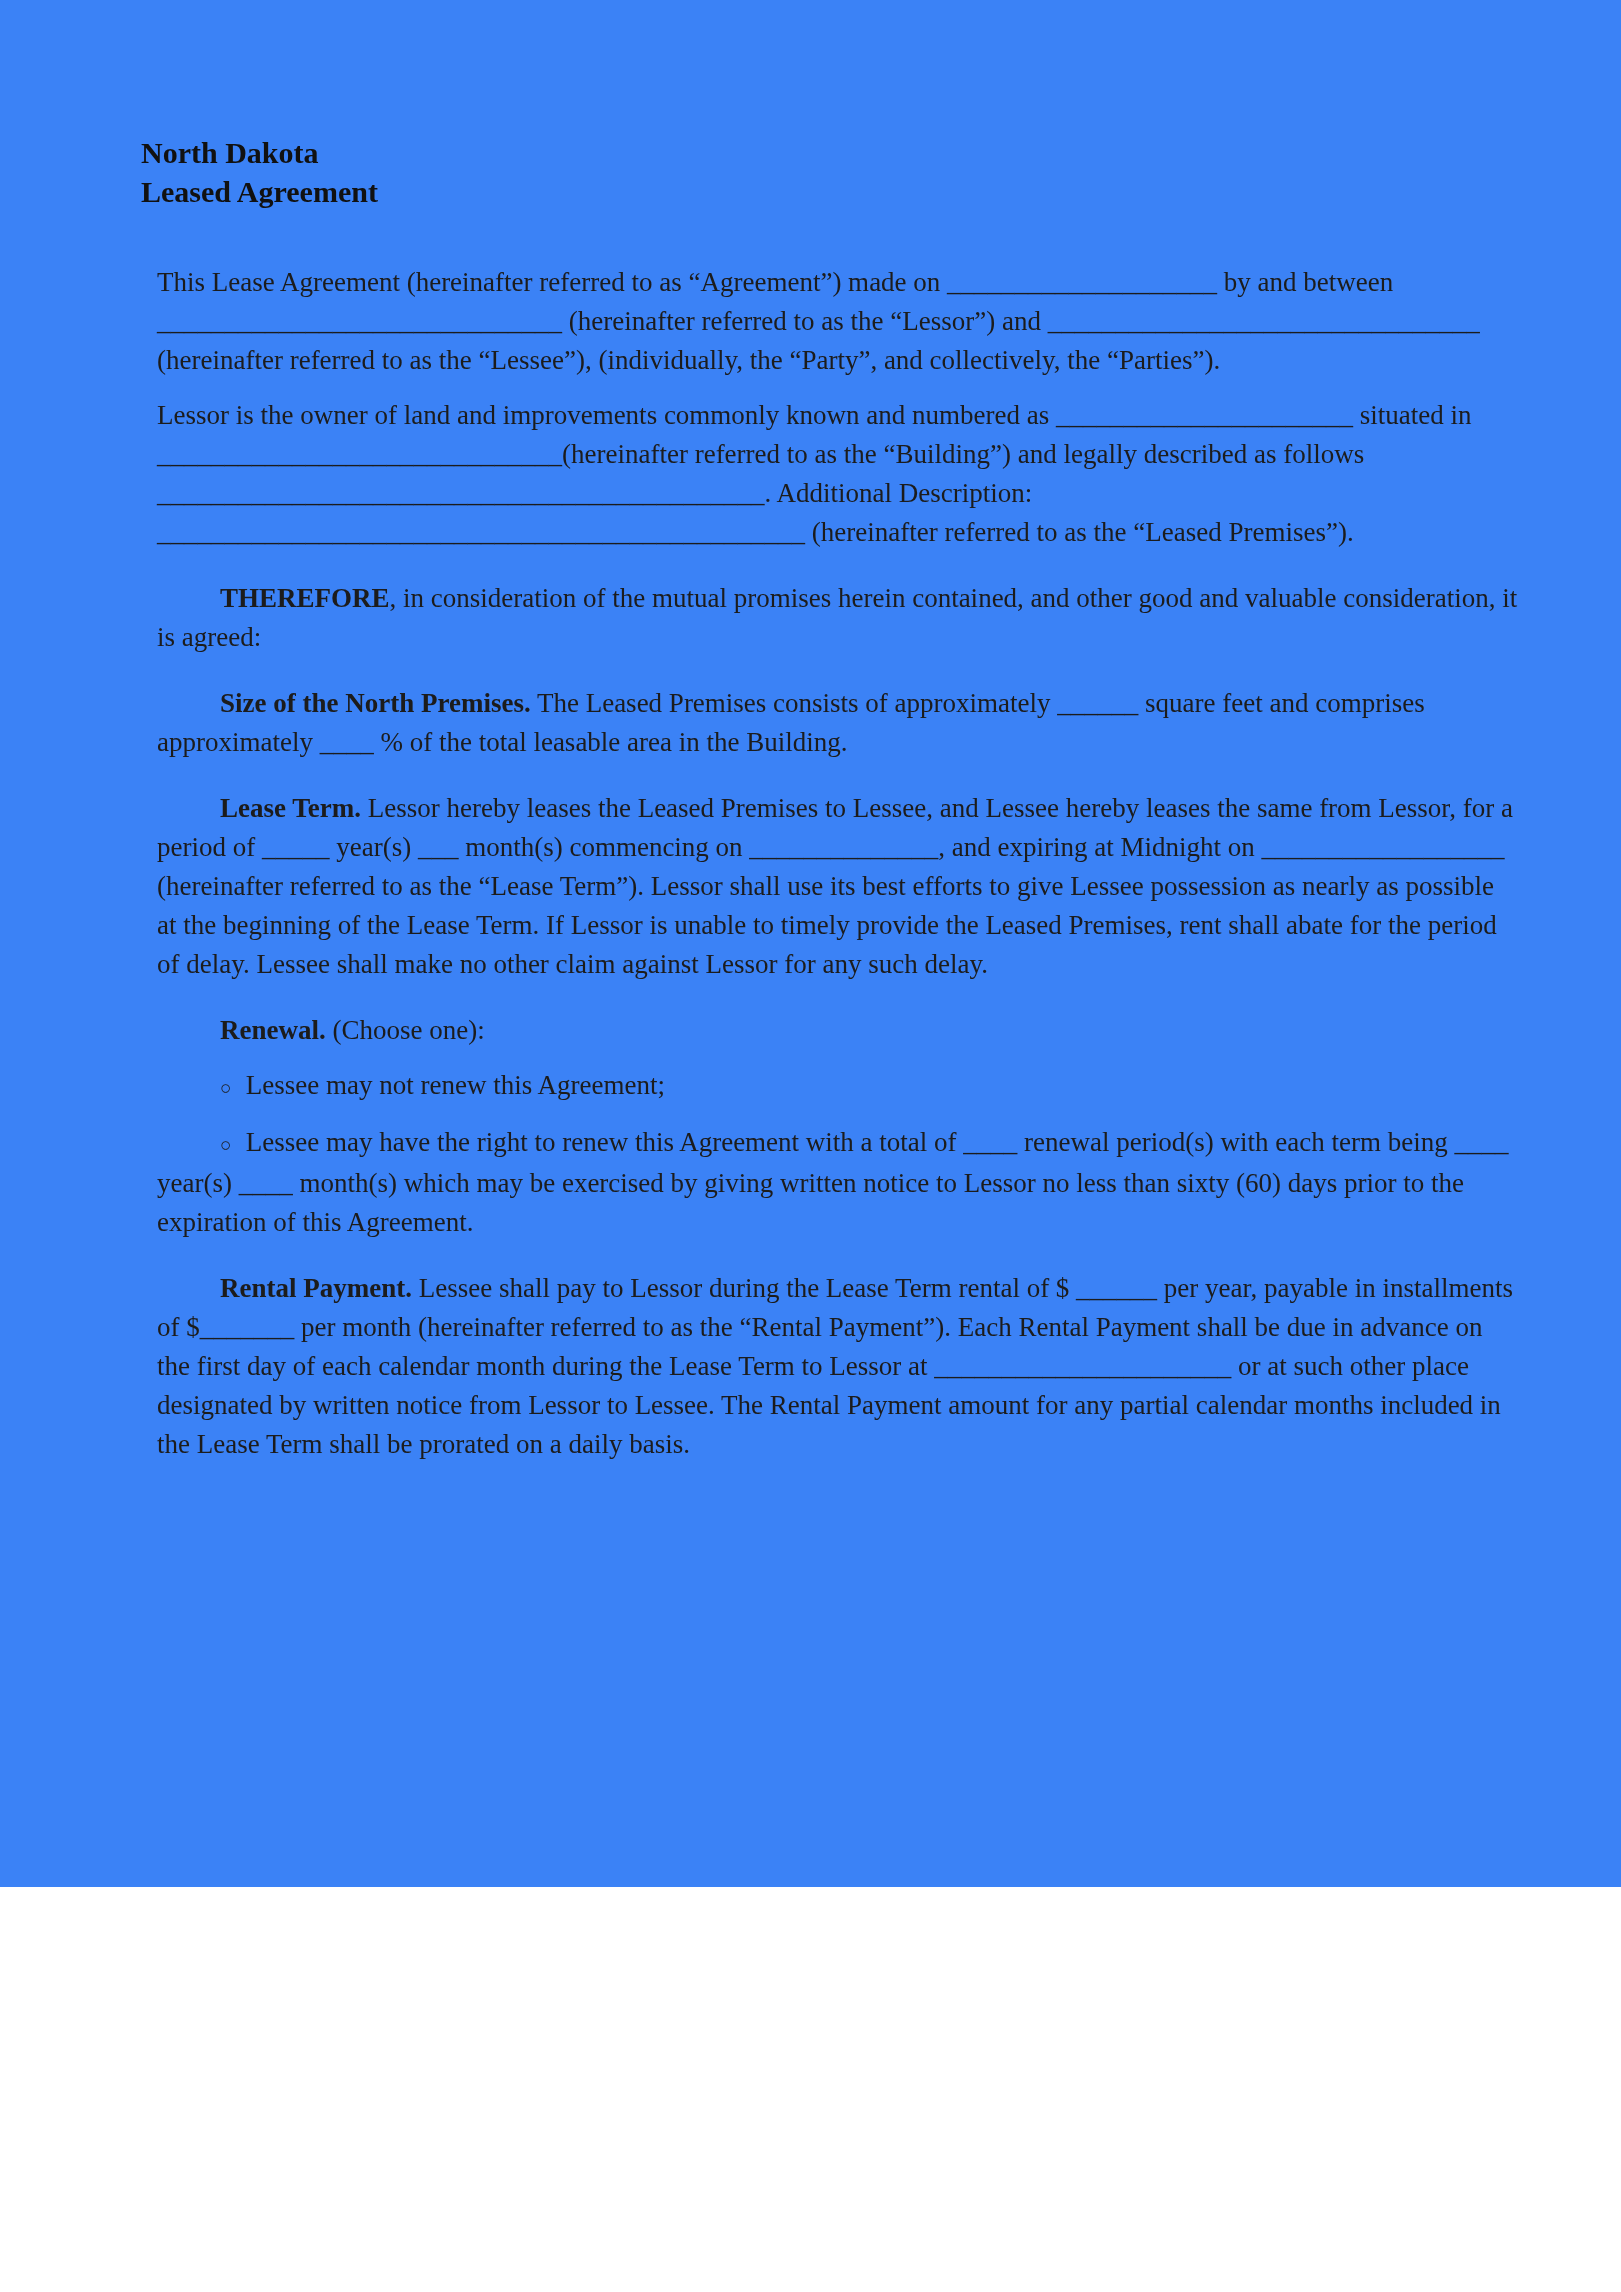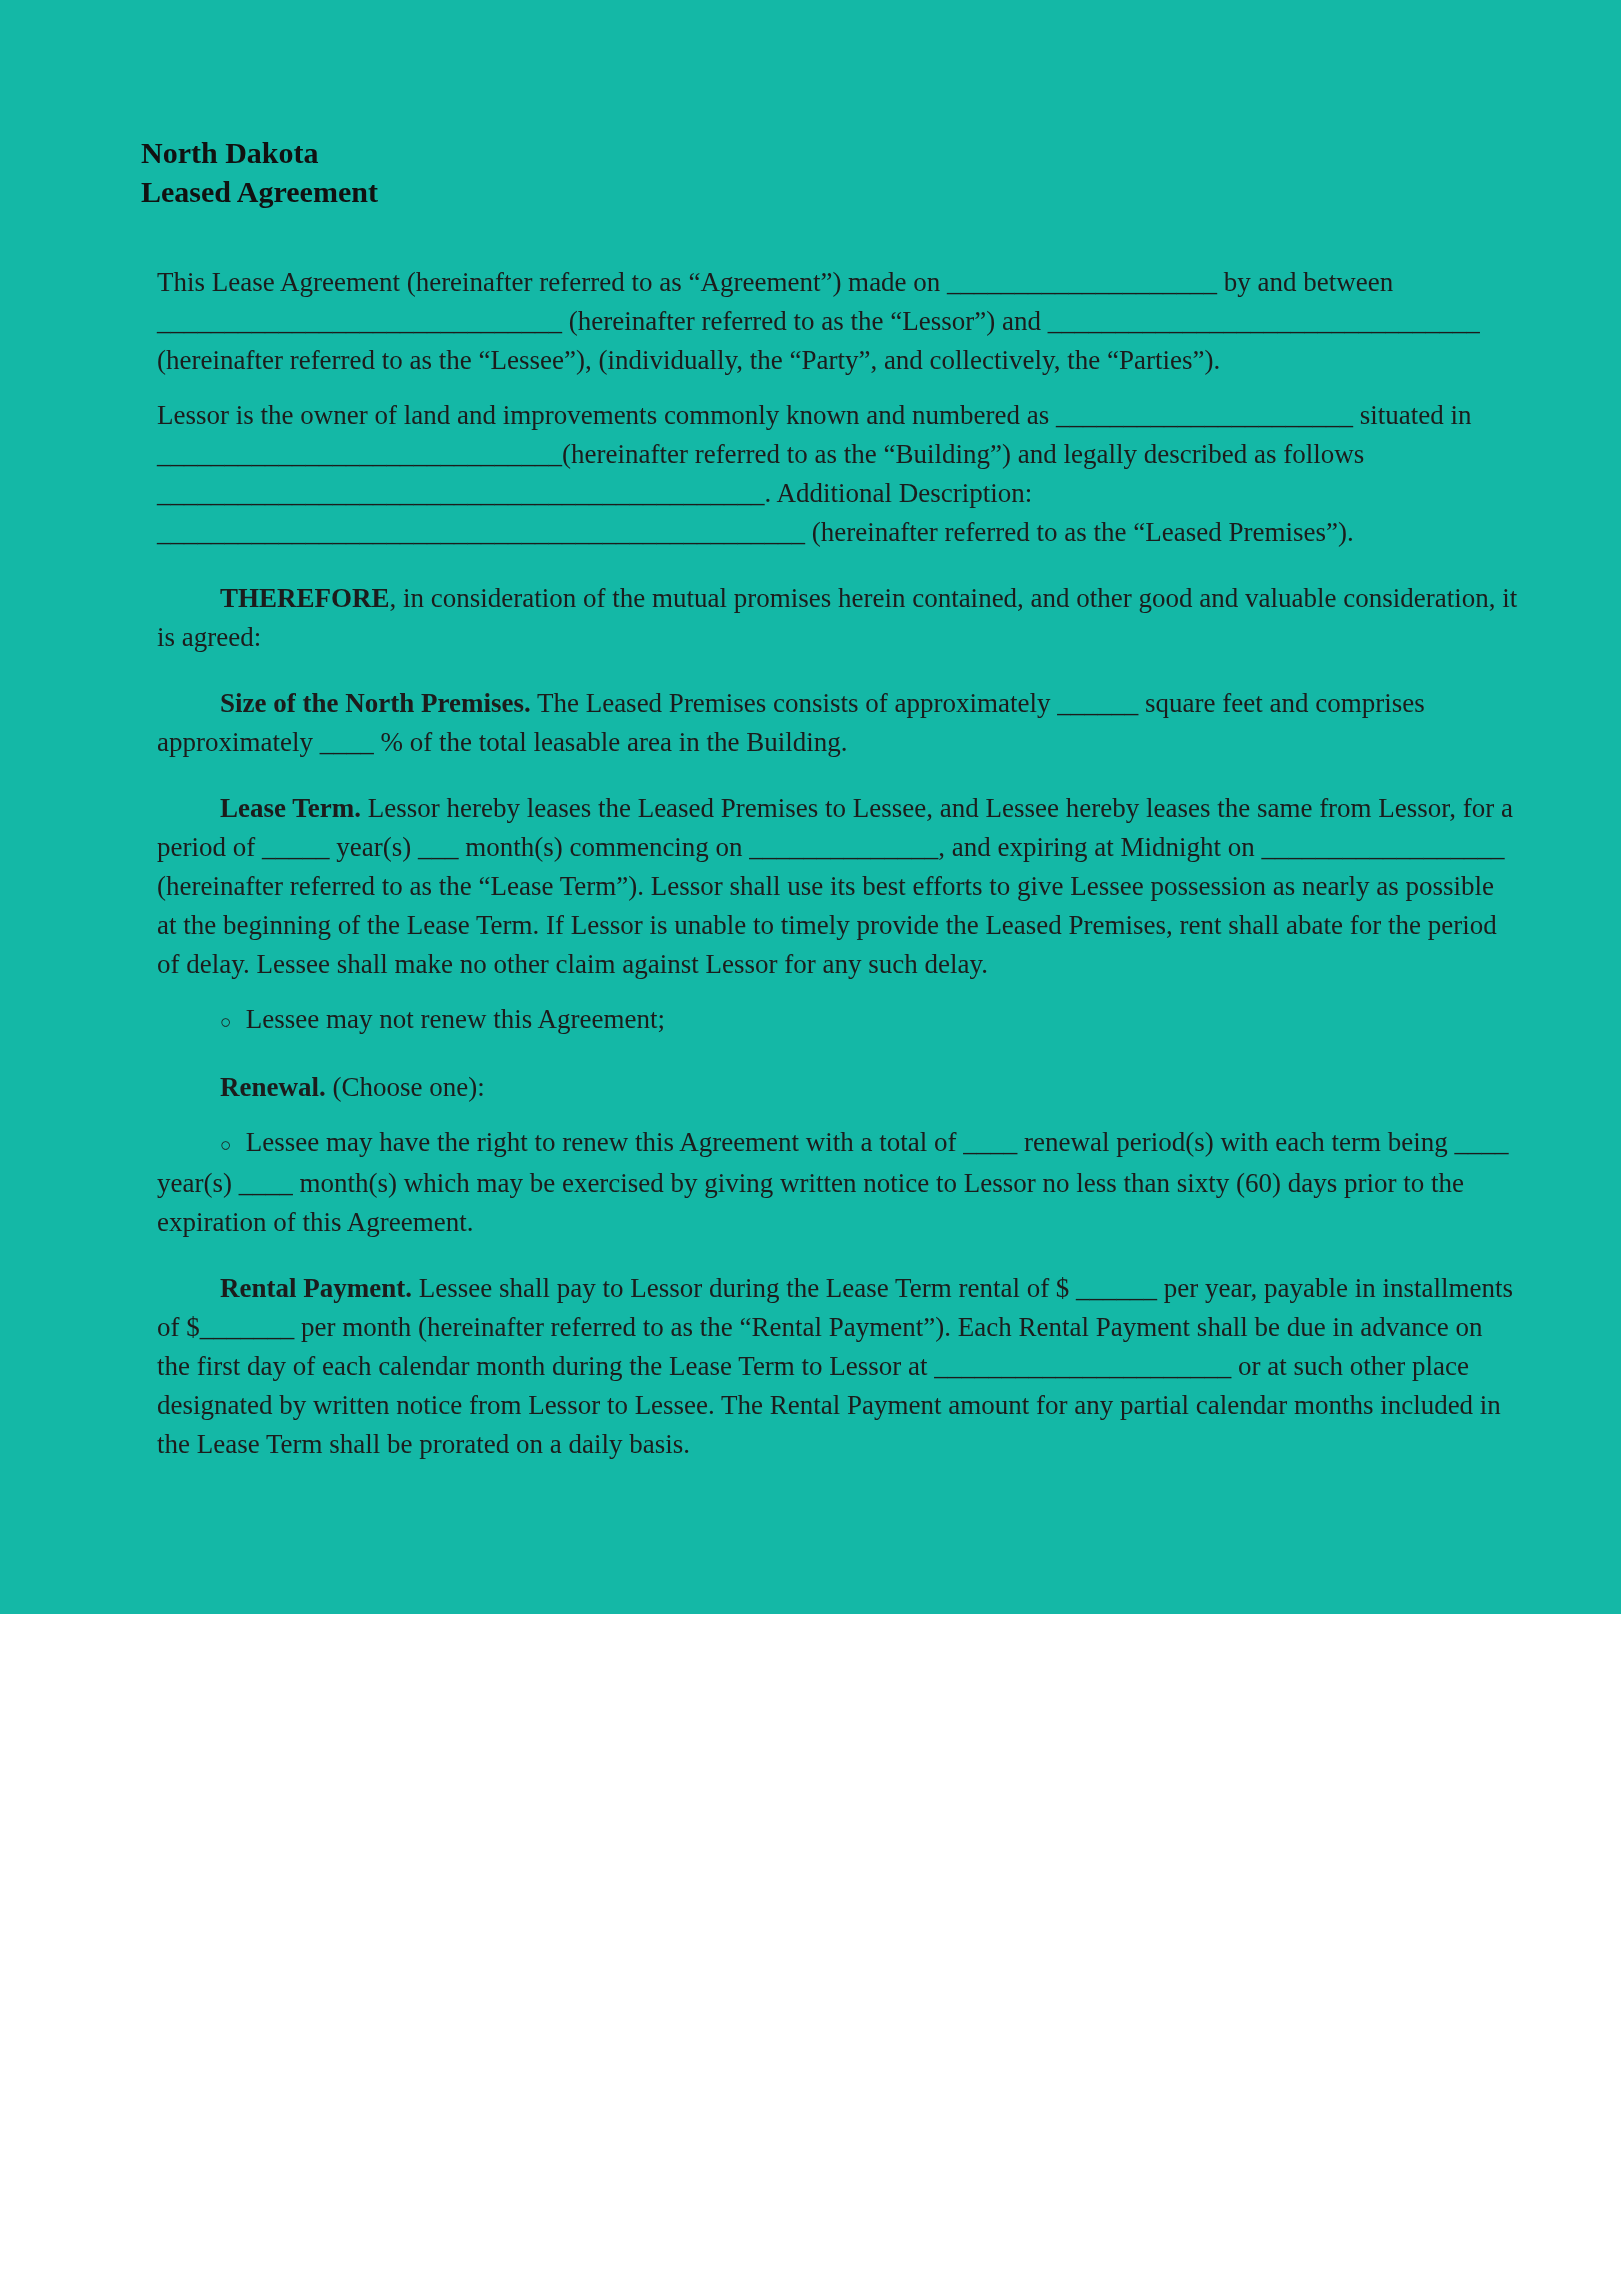--- a/index.html
+++ b/index.html
@@ -3,24 +3,24 @@
 <meta charset="utf-8">
 <style>
   html, body {
     margin: 0;
     padding: 0;
     background: #ffffff;
   }
   .page {
     position: relative;
     width: 1622px;
-    height: 1614px;
+    height: 1887px;
     box-sizing: border-box;
     padding: 133px 88px 0 141px;
-    background: #14b8a6;
+    background: #3b82f6;
     color: #1c1c1c;
     font-family: "Liberation Serif", "DejaVu Serif", serif;
     font-size: 27px;
     line-height: 39px;
     overflow: hidden;
   }
   .title {
     margin: 0 0 52px 0;
     font-size: 30px;
     line-height: 39px;
@@ -58,19 +58,19 @@
   <h1 class="title">
     <span class="title-line">North Dakota</span>
     <span class="title-line">Leased Agreement</span>
   </h1>
   <div class="doc-body">
       <p class="para"><span>This Lease Agreement (hereinafter referred to as “Agreement”) made on ____________________ by and between ______________________________ (hereinafter referred to as the “Lessor”) and ________________________________ (hereinafter referred to as the “Lessee”), (individually, the “Party”, and collectively, the “Parties”).</span></p>
       <p class="para"><span>Lessor is the owner of land and improvements commonly known and numbered as ______________________ situated in ______________________________(hereinafter referred to as the “Building”) and legally described as follows _____________________________________________. Additional Description: ________________________________________________ (hereinafter referred to as the “Leased Premises”).</span></p>
       <p class="para gap indent"><span class="b">THEREFORE</span><span>, in consideration of the mutual promises herein contained, and other good and valuable consideration, it is agreed:</span></p>
       <p class="para gap indent"><span class="b">Size of the North Premises.</span><span> The Leased Premises consists of approximately ______ square feet and comprises approximately ____ % of the total leasable area in the Building.</span></p>
       <p class="para gap indent"><span class="b">Lease Term.</span><span> Lessor hereby leases the Leased Premises to Lessee, and Lessee hereby leases the same from Lessor, for a period of _____ year(s) ___ month(s) commencing on ______________, and expiring at Midnight on __________________ (hereinafter referred to as the “Lease Term”). Lessor shall use its best efforts to give Lessee possession as nearly as possible at the beginning of the Lease Term. If Lessor is unable to timely provide the Leased Premises, rent shall abate for the period of delay. Lessee shall make no other claim against Lessor for any such delay.</span></p>
+      <p class="para gap indent"><span class="b">Renewal.</span><span> (Choose one):</span></p>
       <p class="para bullet"><span class="marker">○</span><span>Lessee may not renew this Agreement;</span></p>
-      <p class="para gap indent"><span class="b">Renewal.</span><span> (Choose one):</span></p>
       <p class="para bullet"><span class="marker">○</span><span>Lessee may have the right to renew this Agreement with a total of ____ renewal period(s) with each term being ____ year(s) ____ month(s) which may be exercised by giving written notice to Lessor no less than sixty (60) days prior to the expiration of this Agreement.</span></p>
       <p class="para gap indent"><span class="b">Rental Payment.</span><span> Lessee shall pay to Lessor during the Lease Term rental of $ ______ per year, payable in installments of $_______ per month (hereinafter referred to as the “Rental Payment”). Each Rental Payment shall be due in advance on the first day of each calendar month during the Lease Term to Lessor at ______________________ or at such other place designated by written notice from Lessor to Lessee. The Rental Payment amount for any partial calendar months included in the Lease Term shall be prorated on a daily basis.</span></p>
     </div>
 </div>
 
 
 </body></html>

